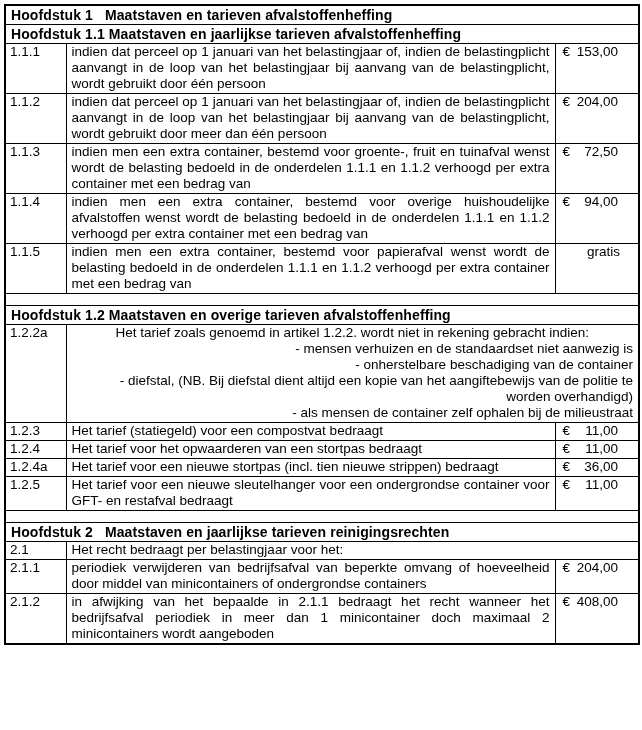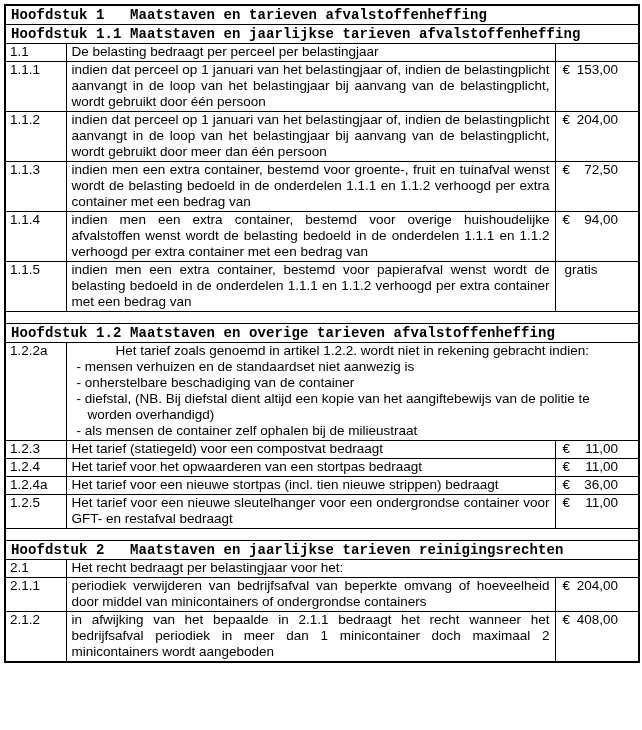--- a/index.html
+++ b/index.html
@@ -30,39 +30,38 @@
     padding: 0 5px 1px 5px;
     overflow: hidden;
   }
   tr.chapter td {
     font-weight: bold;
     font-size: 14px;
     line-height: 16px;
     padding: 1px 5px;
     white-space: pre-wrap;
     letter-spacing: 0.1px;
-    font-family: Liberation Mono, monospace;
   }
   td.num { padding-left: 4px; }
   td.desc { text-align: justify; }
   td.desc .intro { text-align: center; }
   td.desc .bullet {
-    text-align: left;
+    text-align: right;
     padding-left: 16px;
     text-indent: -11px;
   }
   td.amt { padding: 0 0 0 7px; }
   .amt-inner {
     display: flex;
     justify-content: space-between;
     padding-right: 20px;
   }
   td.amt.gratis {
-    text-align: left;
-    padding: 0 9px;
+    text-align: right;
+    padding: 0 18px;
   }
   tr.spacer td {
     height: 11px;
     padding: 0;
     background: #fdfdfd;
   }
 </style>
 </head>
 <body>
 
@@ -76,30 +75,20 @@
     <tbody>
 
       <tr class="chapter">
         <td colspan="3">Hoofdstuk 1   Maatstaven en tarieven afvalstoffenheffing</td>
       </tr>
 
       <tr class="chapter">
         <td colspan="3">Hoofdstuk 1.1 Maatstaven en jaarlijkse tarieven afvalstoffenheffing</td>
       </tr>
 
-      <tr>
-        <td class="num">1.1</td>
-        <td class="desc">De belasting bedraagt per perceel per belastingjaar</td>
-        <td class="amt">
-            <span class="amt-inner">
-              <span></span>
-              <span></span>
-            </span>
-          </td>
-      </tr>
 
       <tr>
         <td class="num">1.1.1</td>
         <td class="desc">indien dat perceel op 1 januari van het belastingjaar of, indien de belastingplicht aanvangt in de loop van het belastingjaar bij aanvang van de belastingplicht, wordt gebruikt door één persoon</td>
         <td class="amt">
             <span class="amt-inner">
               <span>€</span>
               <span>153,00</span>
             </span>
           </td>

